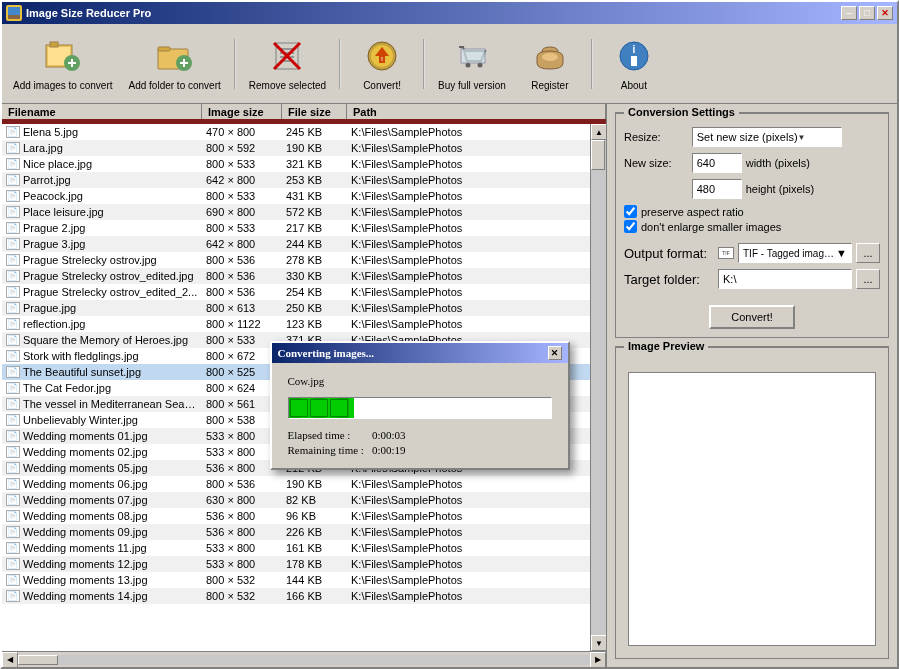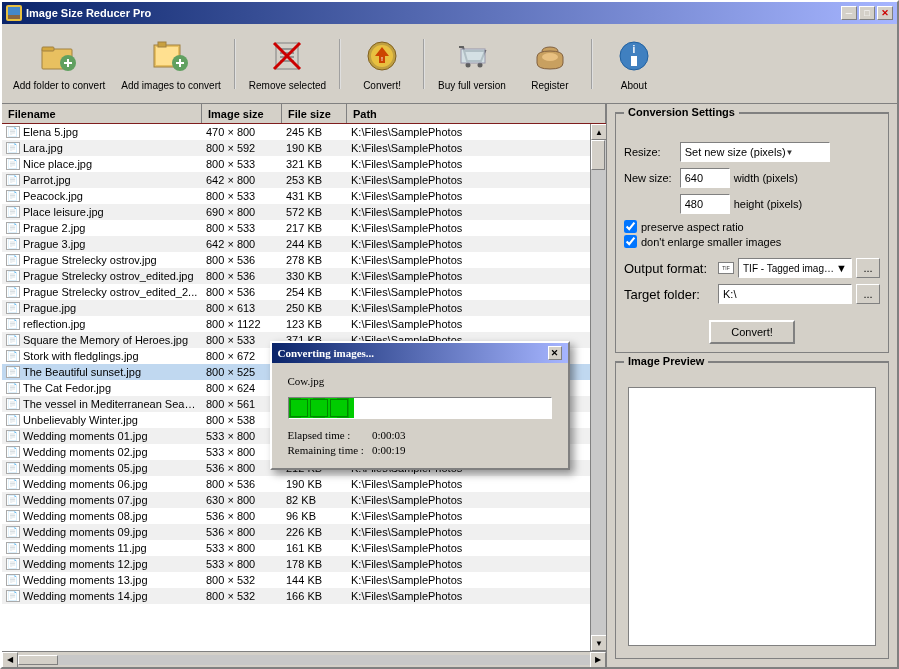--- a/index.html
+++ b/index.html
@@ -139,21 +139,21 @@
       flex-direction: column;
       border-right: 1px solid #808080;
       background: #ffffff;
       overflow: hidden;
       position: relative;
     }
 
     .list-header {
       display: flex;
       background: #d4d0c8;
-      border-bottom: 1px solid #7f1d1d;
+      border-bottom: 5px solid #7f1d1d;
       flex-shrink: 0;
       height: 20px;
     }
 
     .list-header-cell {
       padding: 2px 6px;
       border-right: 1px solid #808080;
       font-weight: bold;
       font-size: 11px;
       display: flex;
@@ -234,23 +234,23 @@
       left: 8px;
       background: #d4d0c8;
       padding: 0 4px;
       font-size: 11px;
       font-weight: bold;
     }
 
     .settings-grid {
       display: grid;
       grid-template-columns: auto 1fr;
-      gap: 6px 8px;
-      align-items: center;
-      margin-top: 16px;
+      gap: 6px 20px;
+      align-items: center;
+      margin-top: 1px;
     }
 
     .settings-label {
       font-size: 11px;
       white-space: nowrap;
     }
 
     .settings-control {
       display: flex;
       align-items: center;
@@ -606,42 +606,42 @@
       <div class="title-btn">□</div>
       <div class="title-btn close">✕</div>
     </div>
   </div>
 
   <div class="toolbar">
 
     <div class="toolbar-btn">
       <div class="icon">
         <svg width="38" height="38" viewBox="0 0 38 38">
-          <rect x="2" y="12" width="30" height="20" rx="1" fill="#e8c060" stroke="#a08040" stroke-width="1"></rect>
-          <rect x="2" y="10" width="12" height="4" rx="1" fill="#d4a840" stroke="#a08040" stroke-width="1"></rect>
-          <circle cx="28" cy="26" r="8" fill="#60a060"></circle>
-          <rect x="24" y="25" width="8" height="2" fill="white"></rect>
-          <rect x="27" y="22" width="2" height="8" fill="white"></rect>
-        </svg>
-      </div>
-      <span class="label">Add folder to convert</span>
-    </div>
-
-    <div class="toolbar-btn">
-      <div class="icon">
-        <svg width="38" height="38" viewBox="0 0 38 38">
           <rect x="2" y="8" width="26" height="22" fill="#e8c060" stroke="#a08040" stroke-width="1"></rect>
           <rect x="4" y="10" width="22" height="18" fill="#ffe090"></rect>
           <rect x="6" y="5" width="8" height="5" fill="#c8a040" stroke="#a08040" stroke-width="1"></rect>
           <circle cx="28" cy="26" r="8" fill="#60a060"></circle>
           <rect x="24" y="25" width="8" height="2" fill="white"></rect>
           <rect x="27" y="22" width="2" height="8" fill="white"></rect>
         </svg>
       </div>
       <span class="label">Add images to convert</span>
+    </div>
+
+    <div class="toolbar-btn">
+      <div class="icon">
+        <svg width="38" height="38" viewBox="0 0 38 38">
+          <rect x="2" y="12" width="30" height="20" rx="1" fill="#e8c060" stroke="#a08040" stroke-width="1"></rect>
+          <rect x="2" y="10" width="12" height="4" rx="1" fill="#d4a840" stroke="#a08040" stroke-width="1"></rect>
+          <circle cx="28" cy="26" r="8" fill="#60a060"></circle>
+          <rect x="24" y="25" width="8" height="2" fill="white"></rect>
+          <rect x="27" y="22" width="2" height="8" fill="white"></rect>
+        </svg>
+      </div>
+      <span class="label">Add folder to convert</span>
     </div>
 
     <div class="toolbar-sep"></div>
 
     <div class="toolbar-btn">
       <div class="icon">
         <svg width="38" height="38" viewBox="0 0 38 38">
           <rect x="8" y="6" width="22" height="26" fill="#d4d0c8" stroke="#808080" stroke-width="1"></rect>
           <line x1="12" y1="12" x2="26" y2="12" stroke="#808080" stroke-width="1.5"></line>
           <line x1="12" y1="16" x2="26" y2="16" stroke="#808080" stroke-width="1.5"></line>

